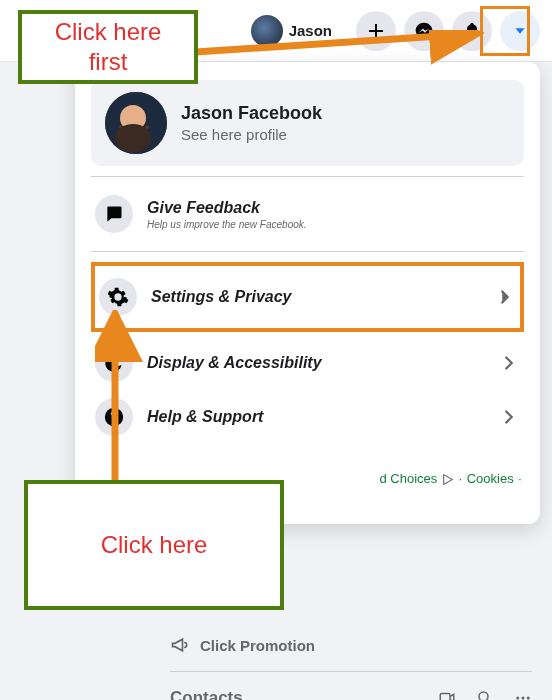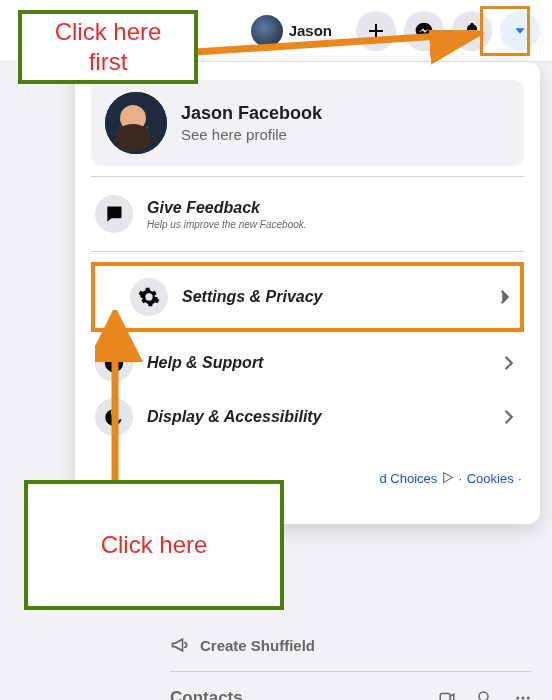--- a/index.html
+++ b/index.html
@@ -96,27 +96,27 @@
   .menu-text .title { font-weight: 700; font-size: 16px; }
   .menu-text .sub { color: #65676b; font-size: 10px; margin-top: 2px; }
   .chev {
     width: 22px; height: 22px; flex-shrink: 0;
   }
 
   .settings-highlight {
     margin: 4px 16px 4px 16px;
     border: 4px solid #e8871e;
   }
-  .settings-highlight .menu-row { padding: 12px 4px 12px 4px; margin-left: 31px; }
+  .settings-highlight .menu-row { padding: 12px 4px 12px 4px; }
 
   .footer-links {
     position: absolute;
     bottom: 38px; right: 18px;
-    font-size: 13px; color: #1d4ed8;
-    display: flex; align-items: flex-start; gap: 4px;
+    font-size: 13px; color: #15803d;
+    display: flex; align-items: flex-end; gap: 4px;
   }
   .footer-links span { white-space: nowrap; }
 
   
   .callout {
     position: absolute;
     border: 4px solid #4d7c0f;
     background: #fff;
     display: flex; align-items: center; justify-content: center;
     text-align: center;
@@ -234,40 +234,40 @@
       </div>
       <svg class="chev" viewBox="0 0 24 24">
           <path fill="#65676b" d="M9 6l6 6-6 6" stroke="#65676b" stroke-width="2.5" stroke-linecap="round" stroke-linejoin="round"></path>
         </svg>
     </div>
   </div>
 
   <div class="menu-row">
     <div class="menu-icon">
       <svg width="22" height="22" viewBox="0 0 24 24">
-          <circle cx="12" cy="12" r="10" fill="#050505"></circle>
-          <path fill="#e4e6eb" d="M12 6a3.5 3.5 0 0 0-3.5 3.5h2A1.5 1.5 0 1 1 12 11c-1 0-1 1-1 2h2c0-.5 0-.7.5-1a3.5 3.5 0 0 0-1.5-6zM11 15h2v2h-2z"></path>
+          <path fill="#050505" d="M20.3 14.3A8 8 0 0 1 9.7 3.7 9 9 0 1 0 20.3 14.3z"></path>
         </svg>
     </div>
     <div class="menu-text">
-      <div class="title">Help &amp; Support</div>
+      <div class="title">Display &amp; Accessibility</div>
     </div>
     <svg class="chev" viewBox="0 0 24 24">
         <path d="M9 6l6 6-6 6" stroke="#65676b" stroke-width="2.5" fill="none" stroke-linecap="round" stroke-linejoin="round"></path>
       </svg>
   </div>
 
   <div class="menu-row">
     <div class="menu-icon">
       <svg width="22" height="22" viewBox="0 0 24 24">
-          <path fill="#050505" d="M20.3 14.3A8 8 0 0 1 9.7 3.7 9 9 0 1 0 20.3 14.3z"></path>
+          <circle cx="12" cy="12" r="10" fill="#050505"></circle>
+          <path fill="#e4e6eb" d="M12 6a3.5 3.5 0 0 0-3.5 3.5h2A1.5 1.5 0 1 1 12 11c-1 0-1 1-1 2h2c0-.5 0-.7.5-1a3.5 3.5 0 0 0-1.5-6zM11 15h2v2h-2z"></path>
         </svg>
     </div>
     <div class="menu-text">
-      <div class="title">Display &amp; Accessibility</div>
+      <div class="title">Help &amp; Support</div>
     </div>
     <svg class="chev" viewBox="0 0 24 24">
         <path d="M9 6l6 6-6 6" stroke="#65676b" stroke-width="2.5" fill="none" stroke-linecap="round" stroke-linejoin="round"></path>
       </svg>
   </div>
 
   <div class="footer-links">
     <span>d Choices</span>
     <svg width="13" height="13" viewBox="0 0 24 24">
         <path d="M5 3v18l16-9z" fill="none" stroke="#65676b" stroke-width="2"></path>
@@ -301,21 +301,21 @@
 </div>
 <div class="callout callout-2">
   <span>Click here</span>
 </div>
 
 <div class="under-section">
   <div class="promo-row">
     <svg width="20" height="20" viewBox="0 0 24 24">
         <path fill="none" stroke="#65676b" stroke-width="2" d="M3 10v4h3l9 5V5l-9 5H3zm14-1a3 3 0 0 1 0 6"></path>
       </svg>
-    <span>Create Shuffield</span>
+    <span>Click Promotion</span>
   </div>
   <div class="under-div"></div>
   <div class="contacts">
     <span>Contacts</span>
     <div class="contacts-icons">
       <svg width="18" height="18" viewBox="0 0 24 24">
           <rect x="3" y="6" width="13" height="12" rx="2" fill="none" stroke="#65676b" stroke-width="2"></rect>
           <path d="M16 10l5-3v10l-5-3" fill="none" stroke="#65676b" stroke-width="2"></path>
         </svg>
       <svg width="18" height="18" viewBox="0 0 24 24">

